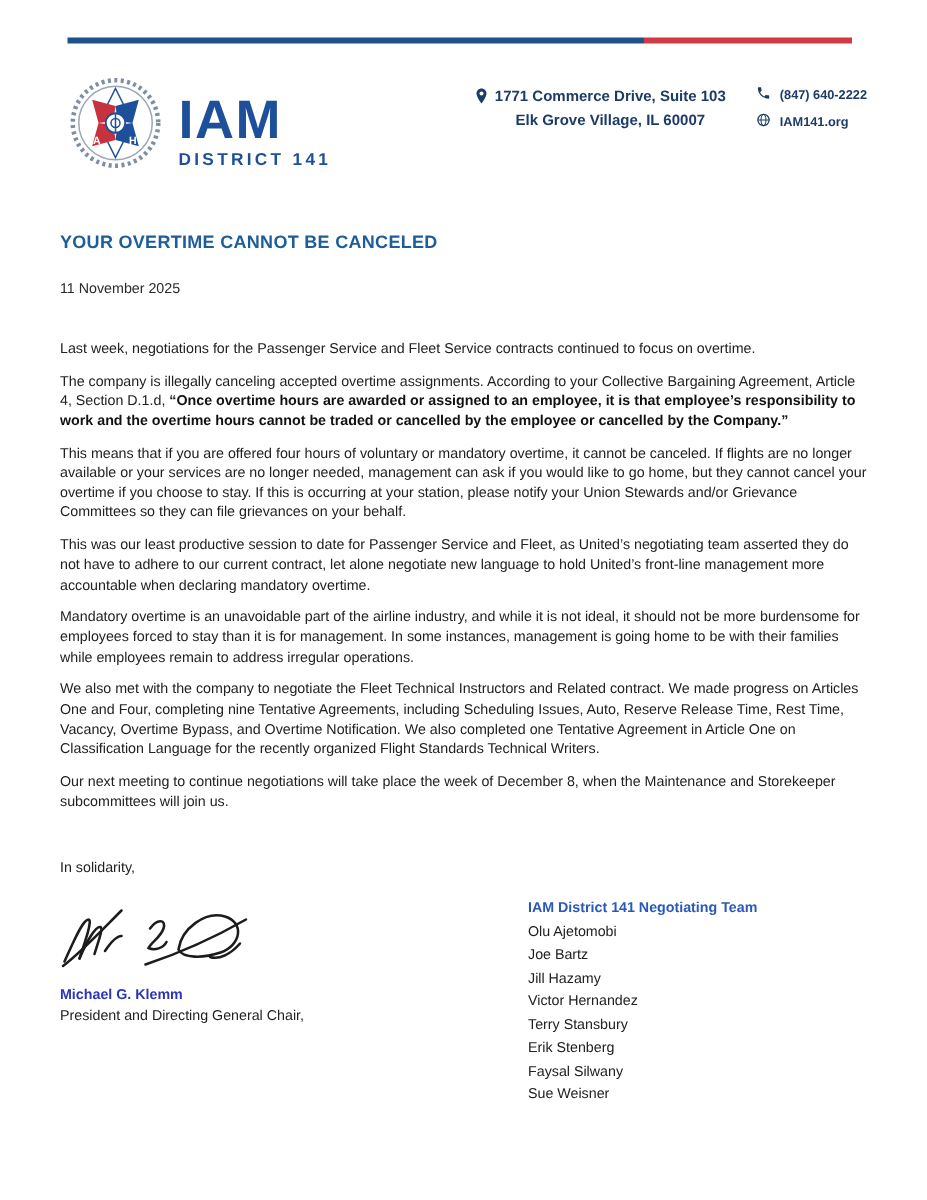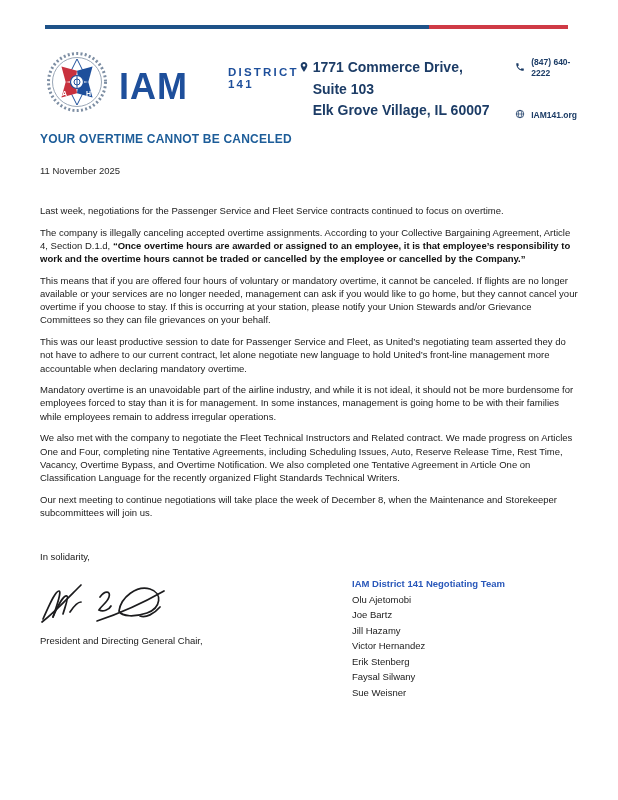--- a/index.html
+++ b/index.html
@@ -8,35 +8,35 @@
     font-family:"Liberation Sans","DejaVu Sans",sans-serif;
     color:#1f1f1f;overflow:hidden;
   }
   
   .topbar{
     position:absolute;left:45px;top:25px;width:523px;height:4px;
     background:linear-gradient(to right,#1e5288 0 73.5%,#cf3a45 73.5% 100%);
   }
   .header{position:absolute;left:45px;top:50px;right:40px;display:flex;align-items:flex-start;}
   .brand{display:flex;align-items:center;gap:10px;}
-  .brand-text{display:flex;flex-direction:row;line-height:1;gap:40px;}
+  .brand-text{display:flex;flex-direction:column;line-height:1;}
   .brand-acronym{
     font-size:36px;font-weight:800;color:#1e4f9b;letter-spacing:1px;margin-top:6px;
   }
   .brand-district{
     font-size:11.5px;font-weight:700;color:#1e4f9b;letter-spacing:2.2px;margin-top:4px;
   }
   .contact{margin-left:auto;display:flex;gap:20px;padding-top:7px;}
-  .contact-address{position:relative;text-align:left;font-size:14px;line-height:1.55;color:#1c3c66;font-weight:600;padding-left:14px;}
+  .contact-address{position:relative;text-align:center;font-size:10px;line-height:1.55;color:#1c3c66;font-weight:600;padding-left:14px;}
   .contact-address .pin{position:absolute;left:0;top:1px;}
   .contact-col2{display:flex;flex-direction:column;gap:3px;font-size:8.5px;color:#1c3c66;font-weight:600;justify-content:space-between;}
   .contact-row{display:flex;align-items:center;gap:6px;line-height:1.3;}
   .icon-svg{display:inline-block;vertical-align:middle;}
   
-  .letter{position:absolute;left:40px;right:40px;top:132px;}
+  .letter{position:absolute;left:40px;right:40px;top:154px;}
   .headline{font-size:12px;font-weight:800;color:#1d5d99;letter-spacing:.2px;margin:0 0 19px 0;}
   .date{font-size:9.5px;color:#2a2a2a;margin:0 0 28px 0;}
   .para{font-size:9.5px;line-height:13.2px;margin:0 0 8.5px 0;color:#212121;}
   .para b{font-weight:700;color:#111;}
   
   .closing{font-size:9.5px;margin:32px 0 0 0;color:#212121;}
   .sig-row{display:flex;margin-top:14px;}
   .sig-col{width:312px;}
   .sig-image{margin:0 0 2px 0;}
   .signer-name{font-size:9.5px;font-weight:700;color:#2b35b5;line-height:14px;}
@@ -143,27 +143,29 @@
             <path d="M13 41 C18 29 24 19 27 20 C29 21 25 31 23 38"></path>
             <path d="M2 46 C14 37 28 22 41 9"></path>
             <path d="M30 36 C34 30 38 26 41 26"></path>
             <path d="M60 21 C65 14 71 15 69 21 C67 27 61 30 59 34 C63 36 69 34 71 30"></path>
             <path d="M79 35 C81 21 97 9 110 13 C123 17 121 32 107 37 C95 41 82 41 79 35 Z"></path>
             <path d="M57 45 C78 38 103 27 124 15"></path>
             <path d="M100 40 C106 42 114 38 120 31"></path>
           </g>
         </svg>
       </div>
+      <div class="signer-name">Michael G. Klemm</div>
       <div class="signer-title">President and Directing General Chair,</div>
     </div>
 
     <div class="team-col">
       <div class="team-heading">IAM District 141 Negotiating Team</div>
       <div class="team-member">Olu Ajetomobi</div>
       <div class="team-member">Joe Bartz</div>
       <div class="team-member">Jill Hazamy</div>
       <div class="team-member">Victor Hernandez</div>
+      <div class="team-member">Terry Stansbury</div>
       <div class="team-member">Erik Stenberg</div>
       <div class="team-member">Faysal Silwany</div>
       <div class="team-member">Sue Weisner</div>
     </div>
   </div>
 </div>
 
 </body></html>

